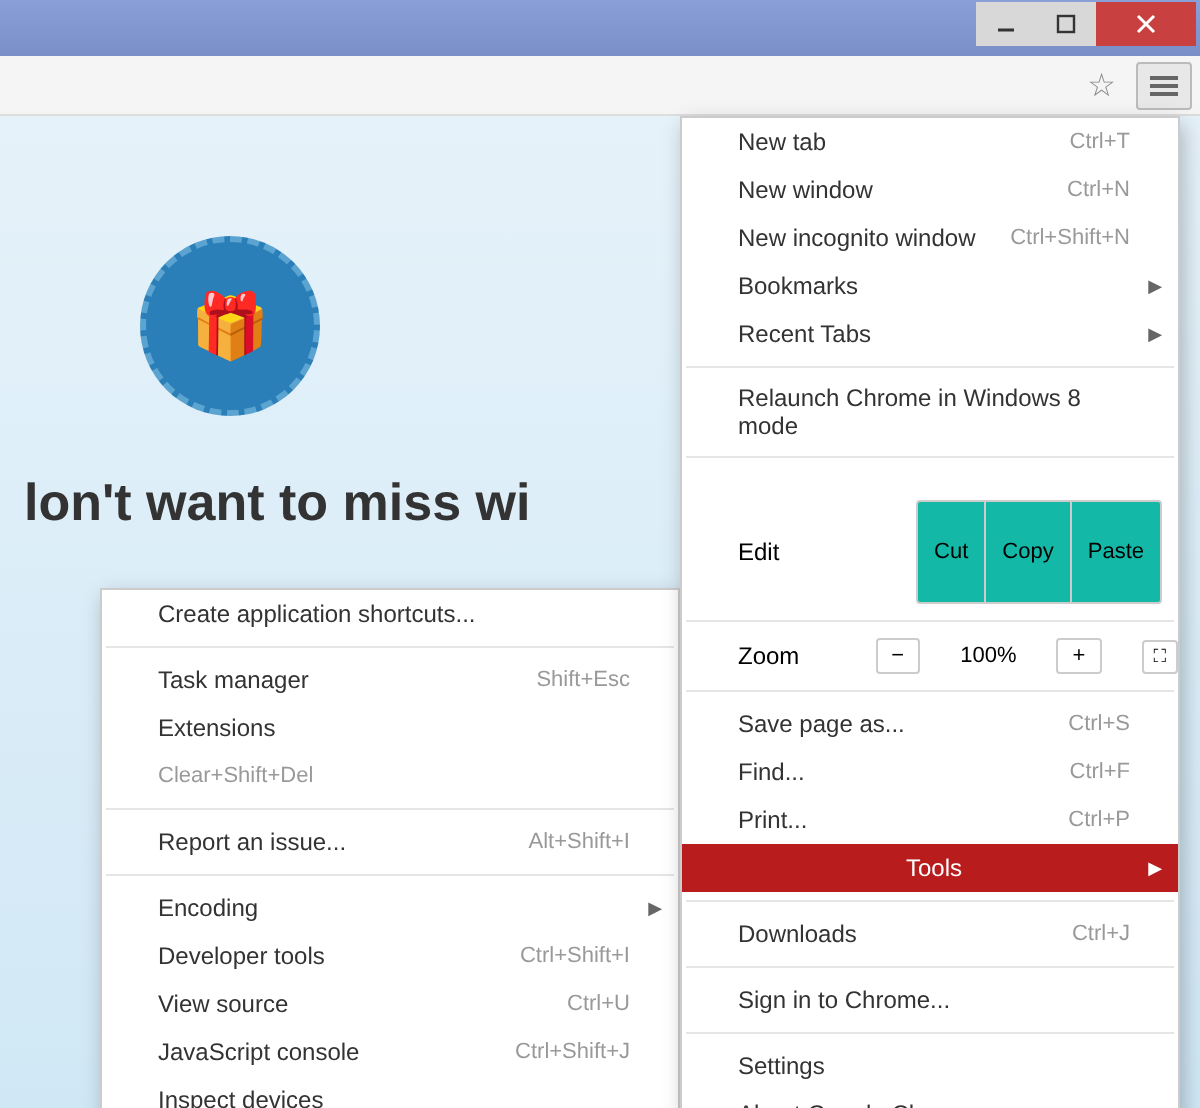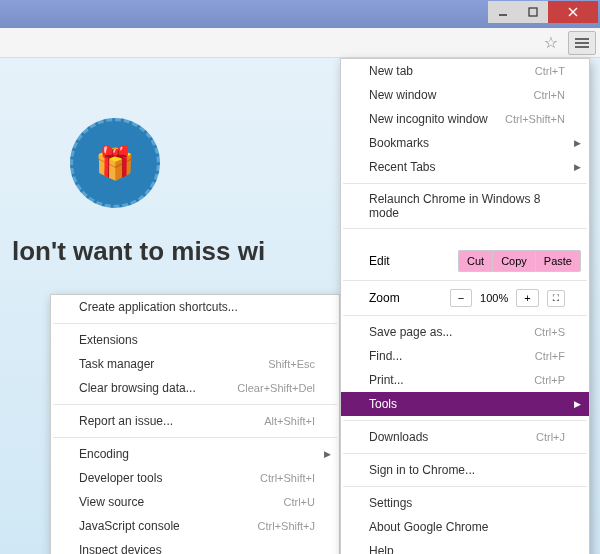--- a/index.html
+++ b/index.html
@@ -17,33 +17,33 @@
     .menu-btn { width: 28px; height: 24px; background: #e8e8e8; border: 1px solid #bbb; border-radius: 2px; display: flex; align-items: center; justify-content: center; }
     .menu-btn span { display: block; width: 14px; height: 2px; background: #666; box-shadow: 0 -4px 0 #666, 0 4px 0 #666; }
     
     .content { position: absolute; top: 58px; left: -180px; right: 0; bottom: 0; background: linear-gradient(#e6f2fa 0%, #d0e8f5 100%); }
     .content-text { position: absolute; top: 178px; left: 192px; font-size: 26px; font-weight: bold; color: #333; white-space: nowrap; }
     .badge { position: absolute; top: 60px; left: 250px; width: 90px; height: 90px; background: #2a7fb8; border-radius: 50%; border: 3px dashed #5ba3d0; display: flex; align-items: center; justify-content: center; }
     .badge-inner { color: #fff; font-size: 32px; }
     
     .menu { position: absolute; right: 10px; top: 58px; width: 250px; background: #fff; border: 1px solid #ccc; box-shadow: 2px 4px 10px rgba(0,0,0,0.25); font-size: 12px; z-index: 10; }
     .menu-item { display: flex; justify-content: space-between; align-items: center; padding: 4px 24px 4px 28px; color: #333; min-height: 24px; position: relative; }
-    .menu-item.highlighted { background: #701a75; color: #fff; }
+    .menu-item.highlighted { background: #b91c1c; color: #fff; justify-content: center; }
     .menu-item .shortcut { color: #999; font-size: 11px; }
     .menu-item .arrow { position: absolute; right: 8px; font-size: 9px; color: #666; }
     .menu-item.highlighted .arrow { color: #fff; }
     .menu-sep { height: 1px; background: #e5e5e5; margin: 4px 2px; }
     
     .edit-row { display: flex; align-items: center; padding: 4px 8px 4px 28px; gap: 0; margin-top: 17px; }
     .edit-row .label { flex: 1; }
-    .edit-btn { border: 1px solid #ccc; padding: 4px 8px; font-size: 11px; background: #f9a8d4; }
+    .edit-btn { border: 1px solid #ccc; padding: 19px 8px; font-size: 11px; background: #14b8a6; }
     .edit-btn:first-of-type { border-radius: 2px 0 0 2px; border-right: none; }
     .edit-btn:last-of-type { border-radius: 0 2px 2px 0; border-left: none; }
     
-    .zoom-row { display: flex; align-items: center; padding: 4px 24px 4px 28px; gap: 4px; }
+    .zoom-row { display: flex; align-items: center; padding: 4px 0 4px 28px; gap: 16px; }
     .zoom-row .label { flex: 1; }
     .zoom-btn { border: 1px solid #ccc; padding: 2px 7px; font-size: 11px; background: #fff; border-radius: 2px; }
     .zoom-val { font-size: 11px; padding: 0 4px; }
     .fullscreen-btn { border: 1px solid #ccc; padding: 2px 5px; font-size: 9px; background: #fff; border-radius: 2px; margin-left: 4px; }
     
     .submenu { position: absolute; right: 260px; top: 294px; width: 290px; background: #fff; border: 1px solid #ccc; box-shadow: 2px 4px 10px rgba(0,0,0,0.25); font-size: 12px; z-index: 9; }
   </style>
 </head>
 <body>
 
@@ -158,28 +158,27 @@
     </div>
 
 </div>
 
 <div class="submenu">
   <div class="menu-item">
       <span>Create application shortcuts...</span>
     </div>
   <div class="menu-sep"></div>
   <div class="menu-item">
-      <span>Extensions</span>
-    </div>
-  <div class="menu-item">
       <span>Task manager</span>
       <span class="shortcut">Shift+Esc</span>
     </div>
   <div class="menu-item">
-      <span>Clear browsing data...</span>
+      <span>Extensions</span>
+    </div>
+  <div class="menu-item">
       <span class="shortcut">Clear+Shift+Del</span>
     </div>
   <div class="menu-sep"></div>
   <div class="menu-item">
       <span>Report an issue...</span>
       <span class="shortcut">Alt+Shift+I</span>
     </div>
   <div class="menu-sep"></div>
   <div class="menu-item">
       <span>Encoding</span>

